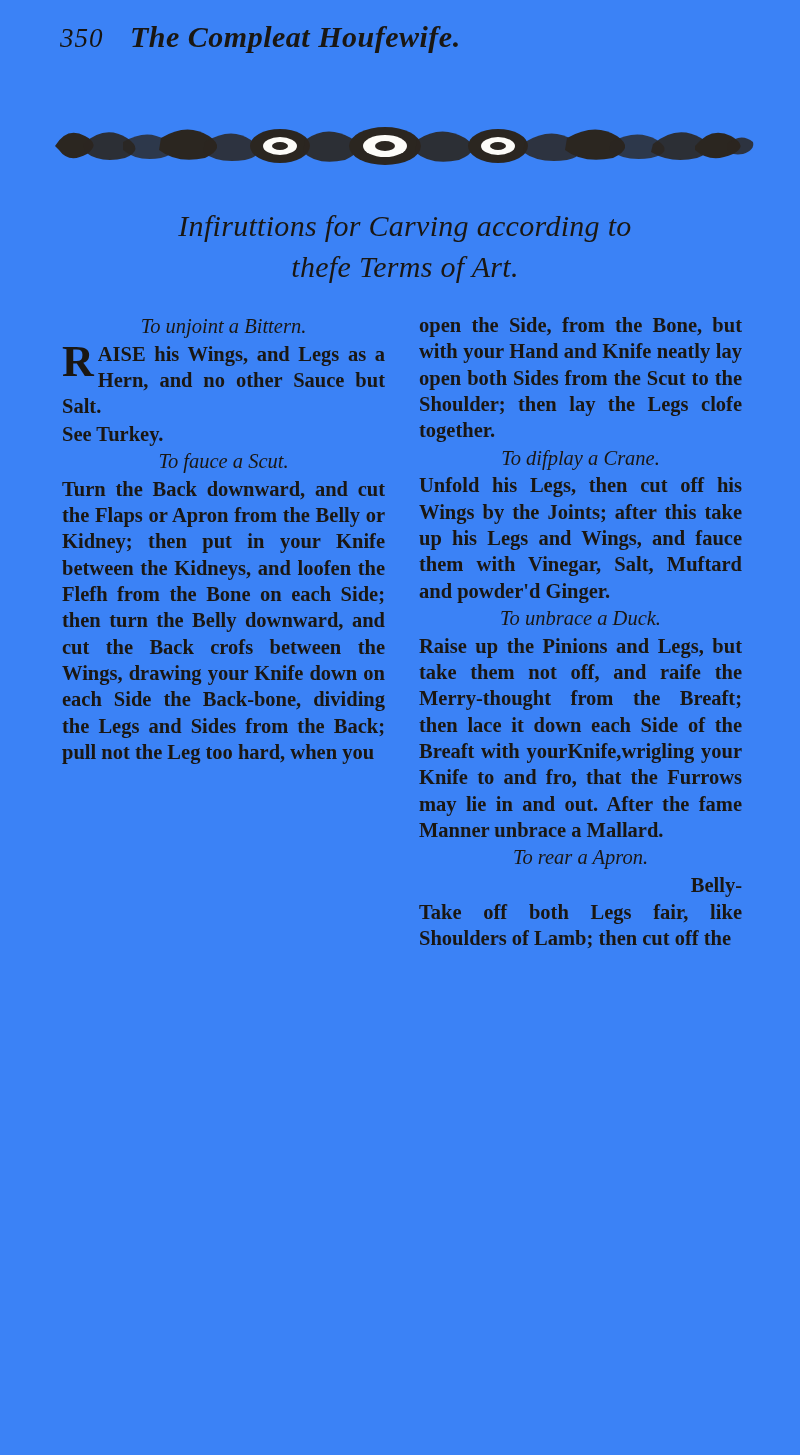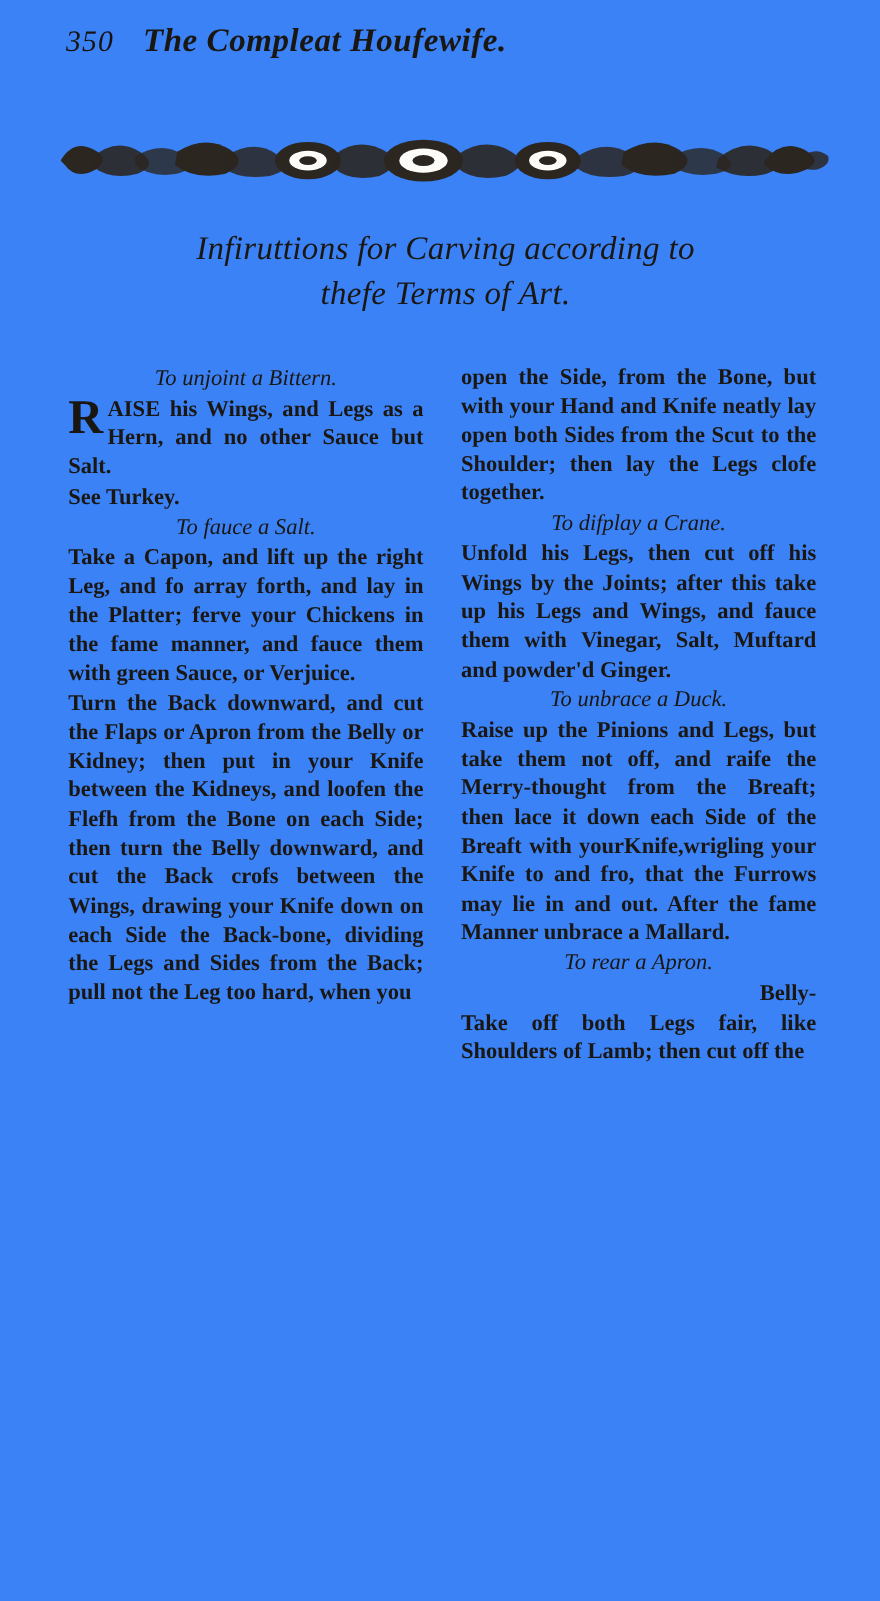--- a/index.html
+++ b/index.html
@@ -71,21 +71,21 @@
     font-size: 30px;
     line-height: 1.38;
     letter-spacing: 0.3px;
   }
   .heading .line2 { display: block; }
 
   
   .cols {
     position: absolute;
     left: 62px;
-    top: 330px;
+    top: 312px;
     width: 680px;
     height: 1090px;
     display: flex;
     gap: 34px;
   }
   .col {
     width: 323px;
     font-size: 20.5px;
     line-height: 1.285;
     text-align: justify;
@@ -162,22 +162,21 @@
   </div>
 
   <div class="cols">
 
     <div class="col">
       <div class="subhead">To unjoint a Bittern.</div>
       <div class="para dropcap-para">
         <span class="dropcap">R</span><span>AISE his Wings, and Legs as a Hern, and no other Sauce but Salt.</span>
       </div>
       <div class="para">See Turkey.</div>
-      <div class="subhead">To fauce a Salt.</div>
-      <div class="para">Take a Capon, and lift up the right Leg, and fo array forth, and lay in the Platter; ferve your Chickens in the fame manner, and fauce them with green Sauce, or Verjuice.</div>
+      <div class="subhead">To fauce a Scut.</div>
       <div class="para">Turn the Back downward, and cut the Flaps or Apron from the Belly or Kidney; then put in your Knife between the Kidneys, and loofen the Flefh from the Bone on each Side; then turn the Belly downward, and cut the Back crofs between the Wings, drawing your Knife down on each Side the Back-bone, dividing the Legs and Sides from the Back; pull not the Leg too hard, when you</div>
     </div>
 
     <div class="col">
       <div class="para">open the Side, from the Bone, but with your Hand and Knife neatly lay open both Sides from the Scut to the Shoulder; then lay the Legs clofe together.</div>
       <div class="subhead">To difplay a Crane.</div>
       <div class="para">Unfold his Legs, then cut off his Wings by the Joints; after this take up his Legs and Wings, and fauce them with Vinegar, Salt, Muftard and powder'd Ginger.</div>
       <div class="subhead">To unbrace a Duck.</div>
       <div class="para">Raise up the Pinions and Legs, but take them not off, and raife the Merry-thought from the Breaft; then lace it down each Side of the Breaft with yourKnife,wrigling your Knife to and fro, that the Furrows may lie in and out. After the fame Manner unbrace a Mallard.</div>
       <div class="subhead">To rear a Apron.</div>

